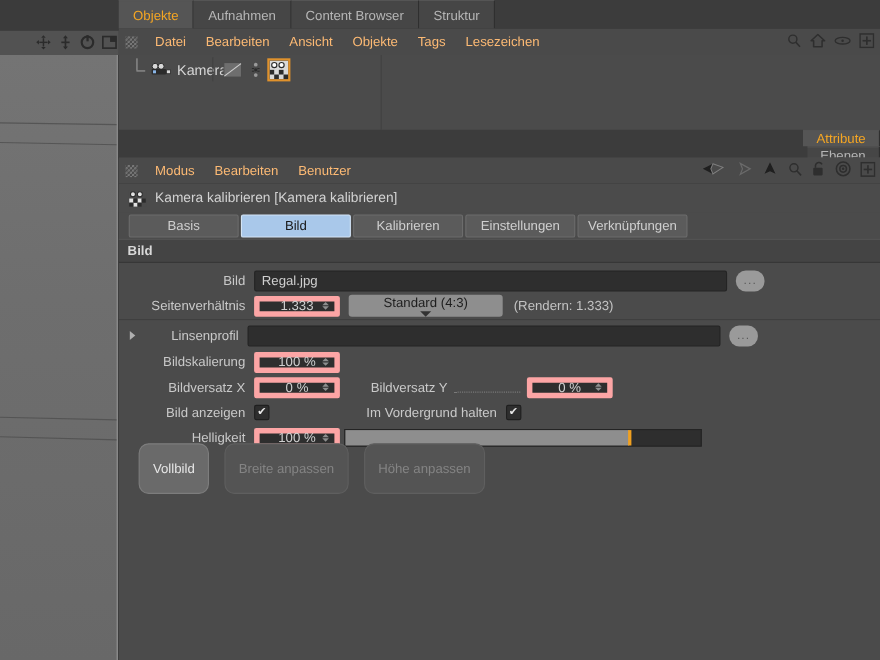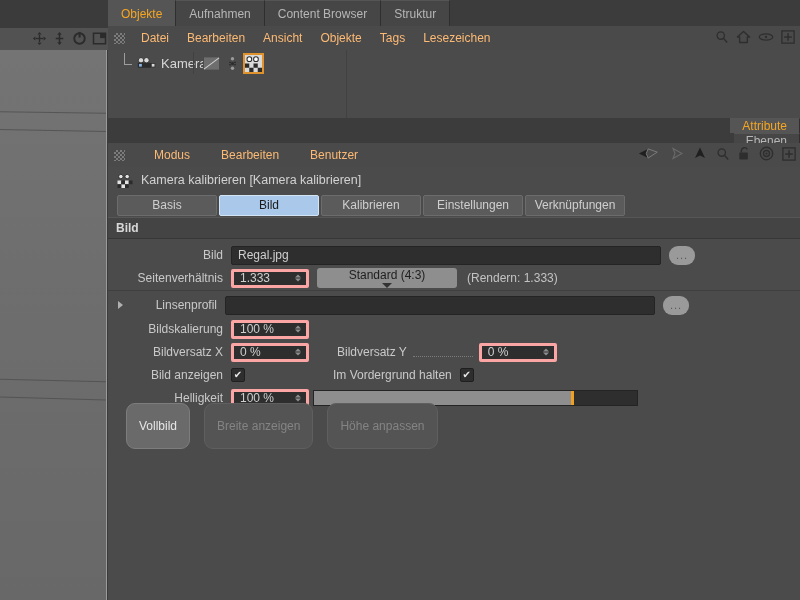--- a/index.html
+++ b/index.html
@@ -63,44 +63,44 @@
   #om-divider-v{position:absolute;left:238px;top:0;width:1px;height:68px;background:#414141;}
 
   
   #attribute-manager{position:absolute;left:0;top:118px;width:692px;height:482px;background:#4b4b4b;}
   #am-tabbar{position:absolute;left:0;top:0;width:692px;height:25px;background:#3c3c3c;
     display:flex;align-items:flex-end;border-bottom:1px solid #2f2f2f;flex-direction:column;}
   .am-tab{height:24px;padding:0 12px;display:flex;align-items:center;font-size:12px;color:#b6b6b6;
     background:#464646;border-right:1px solid #2f2f2f;border-top:1px solid #555;}
   .am-tab.active{background:#555555;color:#f5a623;}
   #am-menubar{position:absolute;left:0;top:25px;width:692px;height:24px;background:#4a4a4a;
-    border-bottom:1px solid #313131;display:flex;align-items:center;gap:13px;}
+    border-bottom:1px solid #313131;display:flex;align-items:center;}
   #am-menu-right{position:absolute;right:4px;top:25px;height:24px;display:flex;align-items:center;gap:8px;}
 
   #am-title{position:absolute;left:0;top:49px;width:692px;height:26px;background:#4b4b4b;
     display:flex;align-items:center;}
   #am-title .ico{width:18px;height:15px;margin:0 7px 0 8px;}
   #am-title .txt{font-size:12.5px;color:#d2d2d2;}
 
   #am-tabs2{position:absolute;left:0;top:75px;width:692px;height:24px;display:flex;align-items:center;padding-left:9px;}
   .ptab{height:19px;padding:0 6px;min-width:86px;display:flex;align-items:center;justify-content:center;
     font-size:12px;color:#cfcfcf;background:#5b5b5b;border:1px solid #6c6c6c;border-radius:2px;margin-right:2px;}
   .ptab.sel{background:#a9c8ea;color:#1a1a1a;border:1px solid #d3e4f5;}
 
   #section-bild{position:absolute;left:0;top:99px;width:692px;height:20px;background:#444444;
     border-top:1px solid #565656;border-bottom:1px solid #373737;display:flex;align-items:center;}
   #section-bild .lbl{font-weight:bold;font-size:12px;color:#d8d8d8;padding-left:8px;}
 
   .row{position:absolute;left:0;width:692px;height:24px;display:flex;align-items:center;}
   .lab{font-size:12px;color:#c9c9c9;text-align:right;}
   .txtfield{height:19px;background:#2e2e2e;border:1px solid #242424;border-radius:2px;
     color:#cfcfcf;font-size:12px;display:flex;align-items:center;padding:0 6px;box-sizing:border-box;}
-  .numfield{height:19px;background:#2e2e2e;border:3px solid #fca5a5;border-radius:2px;
+  .numfield{height:19px;background:#2e2e2e;border:5px solid #fca5a5;border-radius:2px;
     color:#cfcfcf;font-size:12px;display:flex;align-items:center;padding:0 6px;box-sizing:border-box;
-    position:relative;justify-content:flex-start;}
+    position:relative;justify-content:center;}
   .spin{position:absolute;right:5px;top:50%;transform:translateY(-50%);
     display:flex;flex-direction:column;gap:1px;align-items:center;}
   .spin i{display:block;width:0;height:0;border-left:3px solid transparent;border-right:3px solid transparent;}
   .spin i.up{border-bottom:3px solid #8e8e8e;}
   .spin i.dn{border-top:3px solid #8e8e8e;}
   .dots-btn{width:26px;height:19px;background:#9a9a9a;border-radius:9px;display:flex;align-items:center;
     justify-content:center;color:#5a5a5a;font-size:11px;letter-spacing:1px;line-height:6px;}
   .combo{height:20px;background:#8e8e8e;border-radius:3px;color:#1e1e1e;font-size:12px;
     display:flex;align-items:center;padding:0 8px;box-sizing:border-box;position:relative;}
   .combo .cv{flex:1;}
@@ -469,19 +469,19 @@
             </span>
         </span>
         <span class="slider" id="helligkeit-slider" style="width:325px;margin-left:4px;">
           <span class="fill" style="width: 80%;"></span>
           <span class="knob" style="left: calc(80% - 1px);"></span>
         </span>
       </div>
 
       <div class="row" style="top:296px;">
         <span class="btn" style="margin-left:18px;">Vollbild</span>
-        <span class="btn dim" style="margin-left:14px;">Breite anzeigen</span>
+        <span class="btn dim" style="margin-left:14px;">Breite anpassen</span>
         <span class="btn dim" style="margin-left:14px;">Höhe anpassen</span>
       </div>
 
     </div>
   </div>
 </div>
 
 </body></html>

